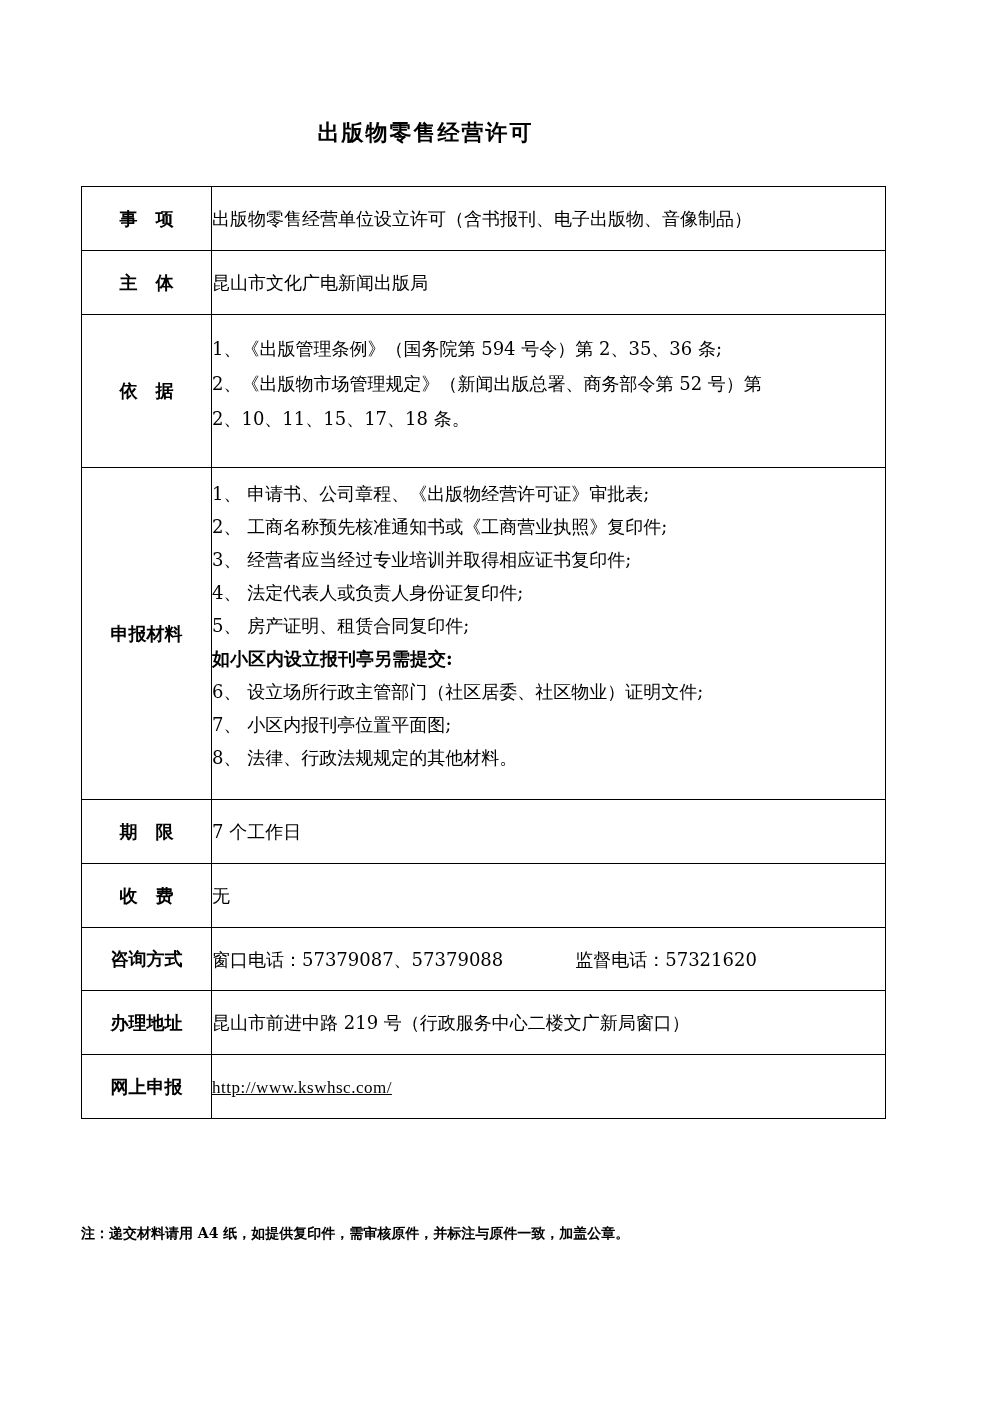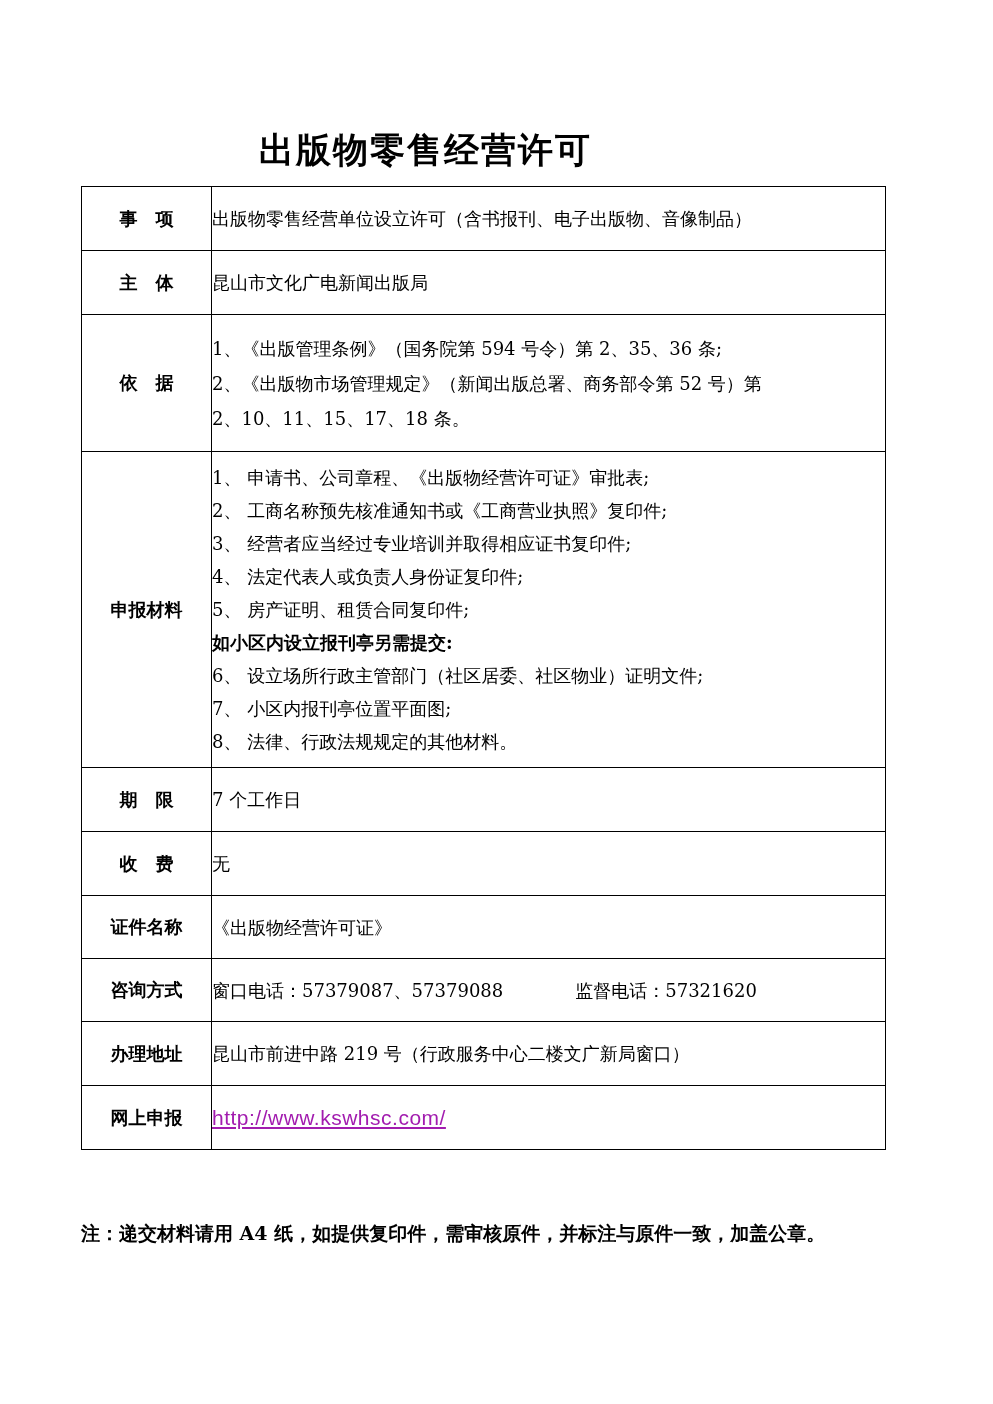--- a/index.html
+++ b/index.html
@@ -18,26 +18,26 @@
 
   .page {
     position: relative;
     width: 993px;
     height: 1404px;
     box-sizing: border-box;
   }
 
   .doc-title {
     position: absolute;
-    top: 130px;
+    top: 112px;
     left: 0;
     width: 851px;
     text-align: center;
     font-family: "DejaVu Serif", "Liberation Serif", serif;
-    font-size: 35px;
+    font-size: 22px;
     font-weight: bold;
     letter-spacing: 2px;
     line-height: 40px;
     white-space: nowrap;
   }
 
   table.main-table {
     position: absolute;
     left: 81px;
     top: 186px;
@@ -82,43 +82,43 @@
   tr.r-fee     td { height: 63px; }
   tr.r-cert    td { height: 62px; }
   tr.r-contact td { height: 62px; }
   tr.r-addr    td { height: 63px; }
   tr.r-online  td { height: 63px; }
 
   tr.r-basis td.value-cell,
   tr.r-docs td.value-cell {
     vertical-align: middle;
     padding-top: 4px;
-    padding-bottom: 4px;
+    padding-bottom: 20px;
   }
 
   .line { display: block; white-space: nowrap; }
   .line.bold { font-weight: bold; }
 
   .docs-list .line { line-height: 33px; }
   .basis-list .line { line-height: 35px; }
 
   a.weblink, .weblink {
-    color: #a21caf;
+    color: #000000;
     text-decoration: underline;
-    font-family: Liberation Sans, sans-serif;
-    font-size: 21px;
+    font-family: Liberation Serif, serif;
+    font-size: 17px;
     letter-spacing: 0.5px;
   }
 
   .footer-note {
     position: absolute;
     left: 81px;
     top: 1218px;
     width: 860px;
-    font-size: 19px;
+    font-size: 14px;
     font-weight: bold;
     font-family: "DejaVu Serif", "Liberation Serif", serif;
     line-height: 30px;
     white-space: nowrap;
   }
 </style>
 </head>
 <body>
 
 <div class="page">
@@ -169,24 +169,20 @@
       <tr class="r-term">
         <td class="label-cell">期　限</td>
         <td class="value-cell">7 个工作日</td>
       </tr>
 
       <tr class="r-fee">
         <td class="label-cell">收　费</td>
         <td class="value-cell">无</td>
       </tr>
 
-      <tr class="r-cert">
-        <td class="label-cell">证件名称</td>
-        <td class="value-cell">《出版物经营许可证》</td>
-      </tr>
 
       <tr class="r-contact">
         <td class="label-cell">咨询方式</td>
         <td class="value-cell">窗口电话：57379087、57379088　　　　监督电话：57321620</td>
       </tr>
 
       <tr class="r-addr">
         <td class="label-cell">办理地址</td>
         <td class="value-cell">昆山市前进中路 219 号（行政服务中心二楼文广新局窗口）</td>
       </tr>

